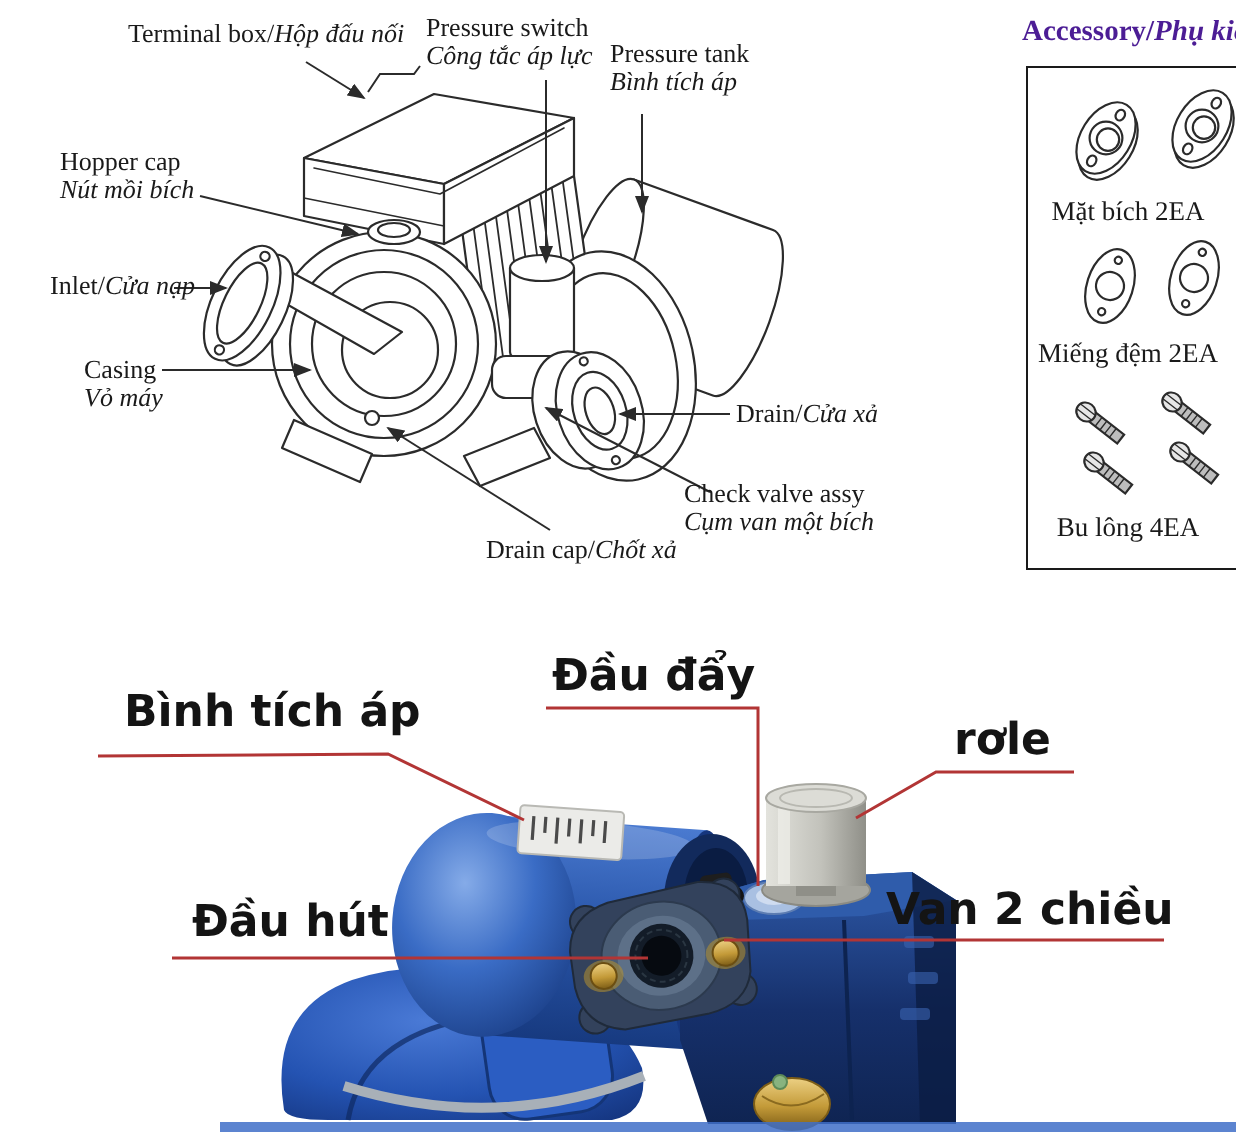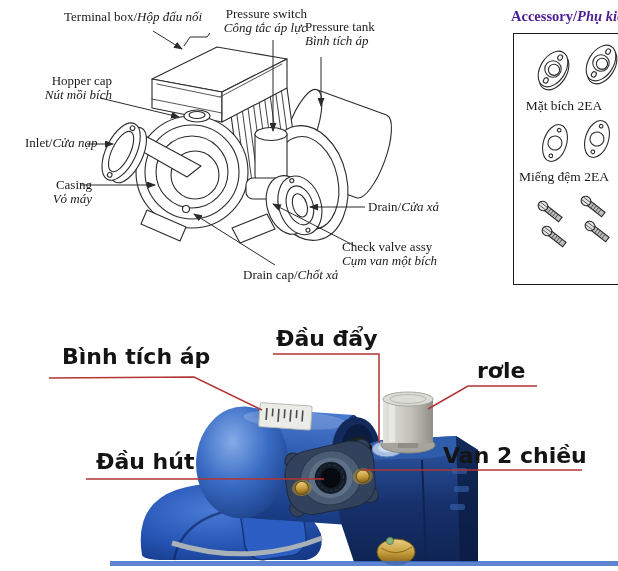--- a/index.html
+++ b/index.html
@@ -4,21 +4,21 @@
 <style>
   html,body{margin:0;padding:0;background:#fff;}
   #canvas{position:relative;width:618px;height:571px;background:#ffffff;overflow:hidden;
           font-family:"Liberation Serif",serif;margin-left:24px;}
   #art{position:absolute;left:0;top:0;z-index:1;}
   
   .tlabel{position:absolute;z-index:2;font-family:"Liberation Serif",serif;font-size:13px;
           line-height:13.5px;color:#1a1a1a;white-space:nowrap;}
   .tlabel i{font-style:italic;}
   .tlabel.two span,.tlabel.two i{display:block;}
-  .tlabel.ctr{text-align:right;}
+  .tlabel.ctr{text-align:left;}
   
   .acc-title{position:absolute;left:487px;top:8px;z-index:2;font-family:"Liberation Serif",serif;
              font-weight:700;font-size:14.5px;color:#4c1d95;white-space:nowrap;}
   .acc-title i{font-style:italic;}
   .acc-box{position:absolute;left:489px;top:33px;width:120px;height:250px;z-index:2;
            border:1.5px solid #1a1a1a;background:transparent;pointer-events:none;}
   .acc-item-label{position:absolute;left:489px;width:102px;z-index:2;text-align:center;
                   font-family:"Liberation Serif",serif;font-size:13.5px;color:#1a1a1a;}
   
   .plabel{position:absolute;z-index:2;font-family:"DejaVu Sans","Liberation Sans",sans-serif;
@@ -332,20 +332,21 @@
   <div class="tlabel" style="left:219px;top:268px">
     <span>Drain cap/</span><i>Chốt xả</i>
   </div>
 
   <div class="acc-title">
     <span>Accessory/</span><i>Phụ kiện</i>
   </div>
   <div class="acc-box"></div>
   <div class="acc-item-label" style="top:98px">Mặt bích 2EA</div>
   <div class="acc-item-label" style="top:169px">Miếng đệm 2EA</div>
+  <div class="acc-item-label" style="top:256px">Bu lông 4EA</div>
 
   <div class="plabel" style="left:38px;top:344px">Bình tích áp</div>
   <div class="plabel" style="left:252px;top:326px">Đầu đẩy</div>
   <div class="plabel" style="left:453px;top:358px">rơle</div>
   <div class="plabel" style="left:72px;top:449px">Đầu hút</div>
   <div class="plabel" style="left:419px;top:443px">Van 2 chiều</div>
 
 </div>
 
 </body></html>

